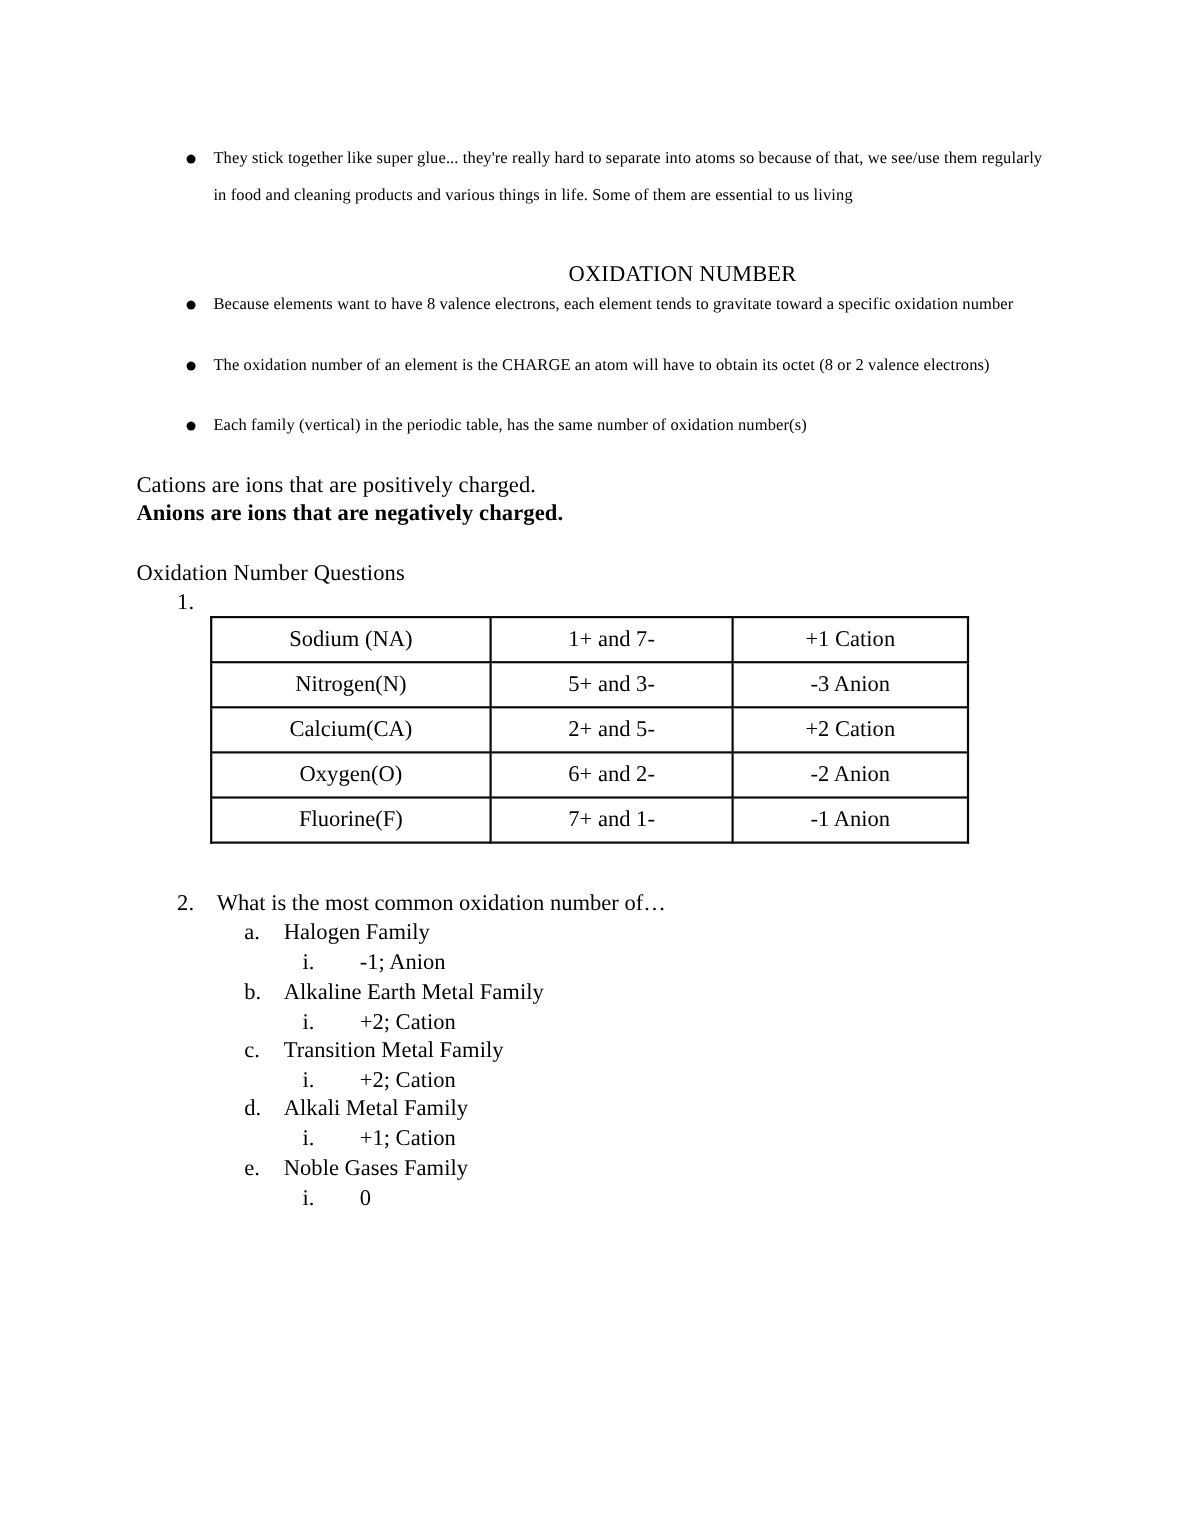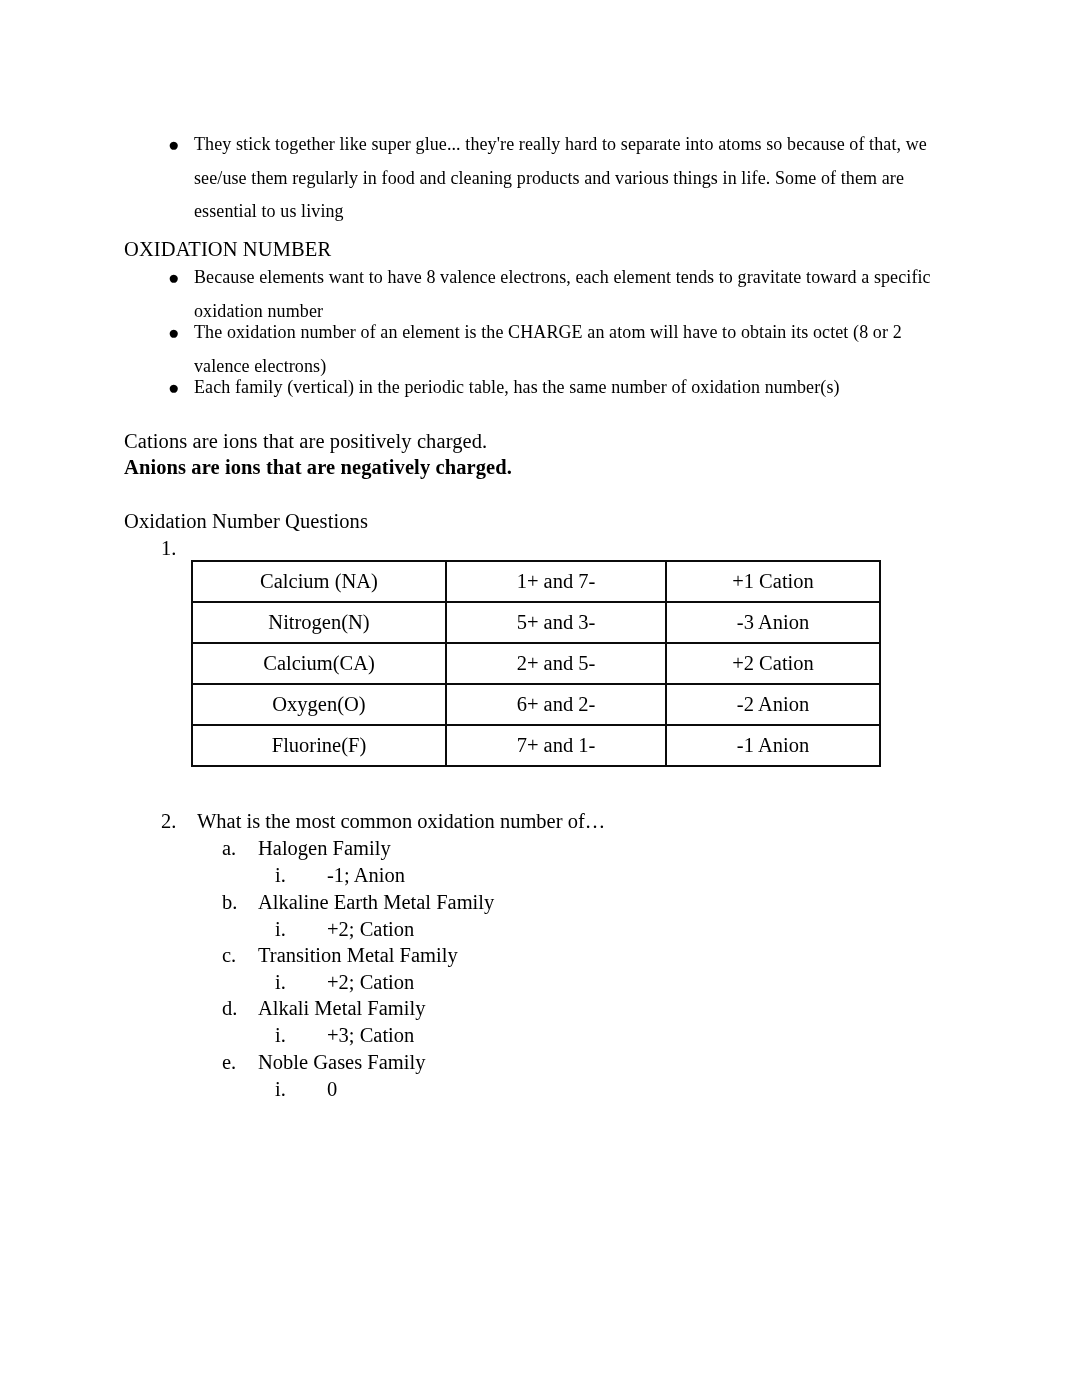--- a/index.html
+++ b/index.html
@@ -42,21 +42,21 @@
   .bullet-mark {
     width: 34px;
     flex: 0 0 34px;
     font-size: 19px;
     line-height: 33.5px;
     text-align: left;
     padding-left: 8px;
     box-sizing: border-box;
   }
   .bullet-text {
-    font-size: 18px;
+    font-size: 15px;
     line-height: 33.5px;
     letter-spacing: 0.1px;
   }
 
   
   .ol-row {
     position: absolute;
     display: flex;
     align-items: flex-start;
     font-size: 20.5px;
@@ -94,21 +94,21 @@
 </head>
 <body>
 
 <div class="page">
 
   <div class="bullet-row" style="left:160px; top:128px; width:800px;">
     <span class="bullet-mark">●</span>
     <span class="bullet-text">They stick together like super glue... they're really hard to separate into atoms so because of that, we see/use them regularly in food and cleaning products and various things in life. Some of them are essential to us living</span>
   </div>
 
-  <div class="para" style="left:124px; top:233px; width:600px;">OXIDATION NUMBER</div>
+  <div class="para" style="left:124px; top:233px; width:600px;text-align:right;">OXIDATION NUMBER</div>
 
   <div class="bullet-row" style="left:160px; top:261px; width:790px;">
     <span class="bullet-mark">●</span>
     <span class="bullet-text">Because elements want to have 8 valence electrons, each element tends to gravitate toward a specific oxidation number</span>
   </div>
 
   <div class="bullet-row" style="left:160px; top:316px; width:800px;">
     <span class="bullet-mark">●</span>
     <span class="bullet-text">The oxidation number of an element is the CHARGE an atom will have to obtain its octet (8 or 2 valence electrons)</span>
   </div>
@@ -125,21 +125,21 @@
   <div class="para" style="left:124px; top:505px; width:600px;">Oxidation Number Questions</div>
 
   <div class="ol-row" style="left:161px; top:532px; width:400px;">
     <span class="ol-mark num">1.</span>
     <span class="ol-text"></span>
   </div>
 
   <table class="oxtable" style="left:191px; top:560px;">
     <tbody>
       <tr>
-        <td class="col-a">Calcium (NA)</td>
+        <td class="col-a">Sodium (NA)</td>
         <td class="col-b">1+ and 7-</td>
         <td class="col-c">+1 Cation</td>
       </tr>
       <tr>
         <td class="col-a">Nitrogen(N)</td>
         <td class="col-b">5+ and 3-</td>
         <td class="col-c">-3 Anion</td>
       </tr>
       <tr>
         <td class="col-a">Calcium(CA)</td>
@@ -190,21 +190,21 @@
     <span class="ol-mark roman">i.</span>
     <span class="ol-text">+2; Cation</span>
   </div>
 
   <div class="ol-row" style="left:222px; top:992px; width:500px;">
     <span class="ol-mark alpha">d.</span>
     <span class="ol-text">Alkali Metal Family</span>
   </div>
   <div class="ol-row" style="left:275px; top:1019px; width:400px;">
     <span class="ol-mark roman">i.</span>
-    <span class="ol-text">+3; Cation</span>
+    <span class="ol-text">+1; Cation</span>
   </div>
 
   <div class="ol-row" style="left:222px; top:1046px; width:500px;">
     <span class="ol-mark alpha">e.</span>
     <span class="ol-text">Noble Gases Family</span>
   </div>
   <div class="ol-row" style="left:275px; top:1073px; width:400px;">
     <span class="ol-mark roman">i.</span>
     <span class="ol-text">0</span>
   </div>

